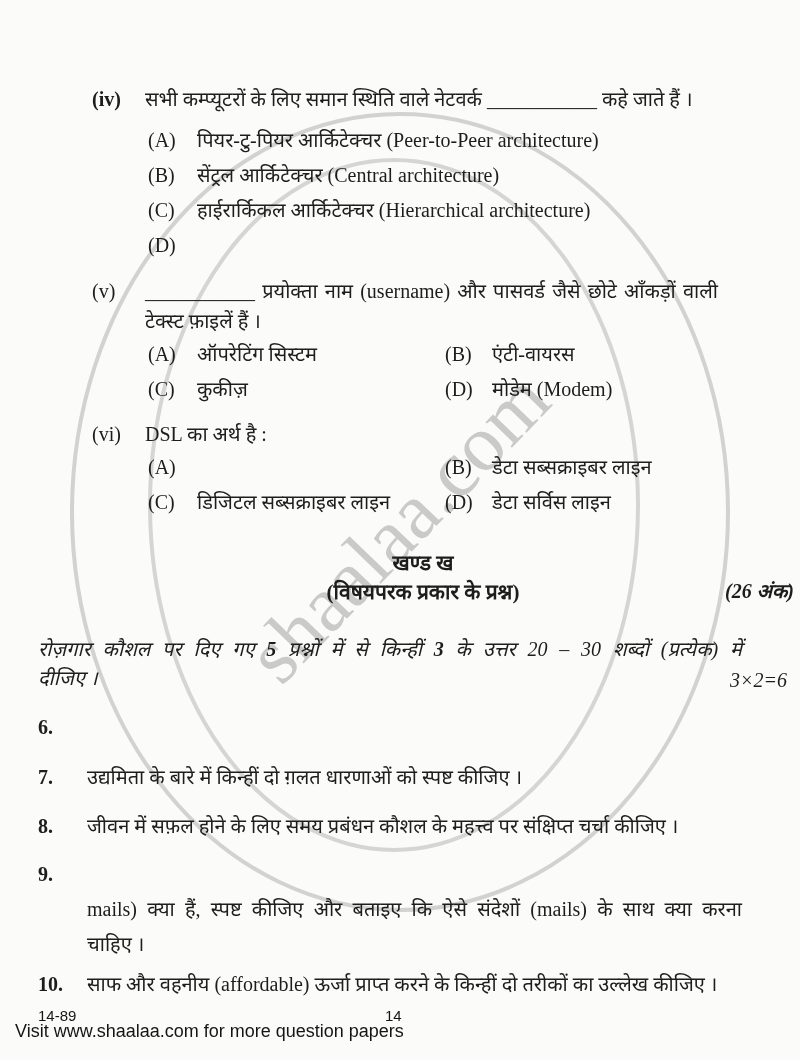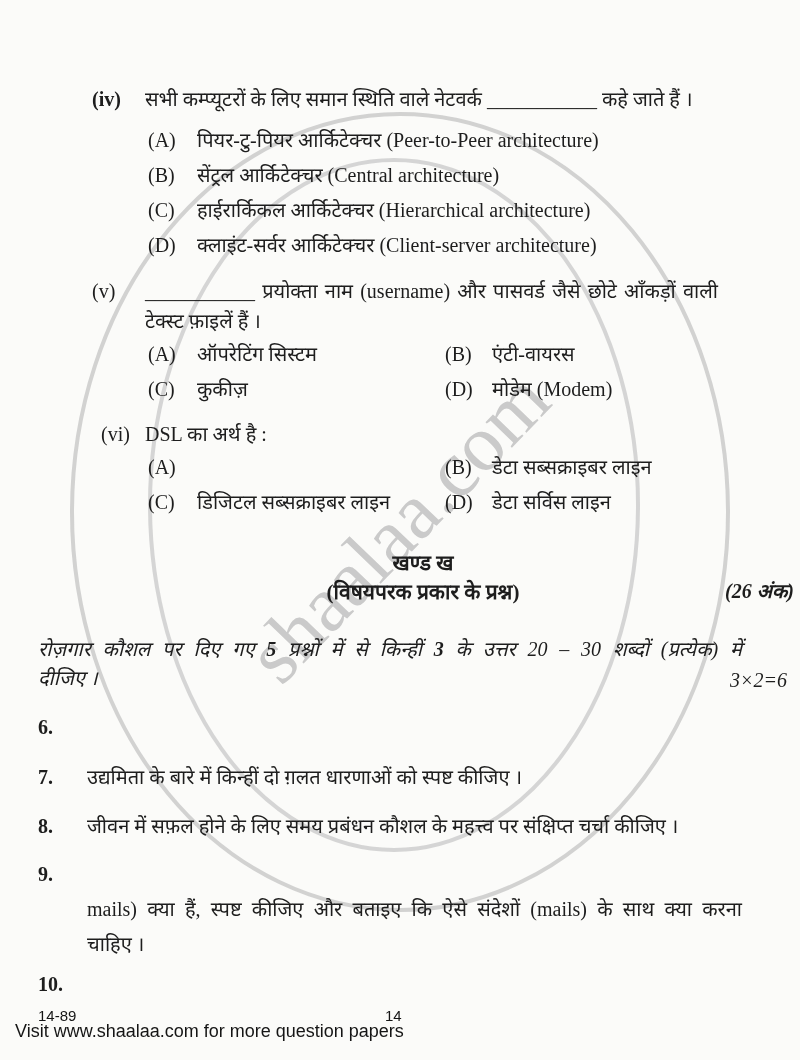--- a/index.html
+++ b/index.html
@@ -35,36 +35,35 @@
   <div class="abs line qnum" style="left:92px; top:86px;">(iv)</div>
   <div class="abs line" style="left:145px; top:86px;">सभी कम्प्यूटरों के लिए समान स्थिति वाले नेटवर्क ___________ कहे जाते हैं ।</div>
 
   <div class="abs line" style="left:148px; top:127px;">(A)</div>
   <div class="abs line" style="left:197px; top:127px;">पियर-टु-पियर आर्किटेक्चर (Peer-to-Peer architecture)</div>
   <div class="abs line" style="left:148px; top:162px;">(B)</div>
   <div class="abs line" style="left:197px; top:162px;">सेंट्रल आर्किटेक्चर (Central architecture)</div>
   <div class="abs line" style="left:148px; top:197px;">(C)</div>
   <div class="abs line" style="left:197px; top:197px;">हाईरार्किकल आर्किटेक्चर (Hierarchical architecture)</div>
   <div class="abs line" style="left:148px; top:232px;">(D)</div>
-  <div class="abs line" style="left:197px; top:232px;">क्लाइंट-सर्वर आर्किटेक्चर (Client-server architecture)</div>
 
   <div class="abs line qnum" style="left:92px; top:278px; font-weight:normal;">(v)</div>
   <div class="abs line just" style="left:145px; top:278px; width:573px;">___________ प्रयोक्ता नाम (username) और पासवर्ड जैसे छोटे आँकड़ों वाली</div>
   <div class="abs line" style="left:145px; top:308px;">टेक्स्ट फ़ाइलें हैं ।</div>
 
   <div class="abs line" style="left:148px; top:341px;">(A)</div>
   <div class="abs line" style="left:197px; top:341px;">ऑपरेटिंग सिस्टम</div>
   <div class="abs line" style="left:445px; top:341px;">(B)</div>
   <div class="abs line" style="left:492px; top:341px;">एंटी-वायरस</div>
   <div class="abs line" style="left:148px; top:376px;">(C)</div>
   <div class="abs line" style="left:197px; top:376px;">कुकीज़</div>
   <div class="abs line" style="left:445px; top:376px;">(D)</div>
   <div class="abs line" style="left:492px; top:376px;">मोडेम (Modem)</div>
 
-  <div class="abs line" style="left:101px; top:421px;">(vi)</div>
+  <div class="abs line" style="left:92px; top:421px;">(vi)</div>
   <div class="abs line" style="left:145px; top:421px;">DSL का अर्थ है :</div>
 
   <div class="abs line" style="left:148px; top:454px;">(A)</div>
   <div class="abs line" style="left:445px; top:454px;">(B)</div>
   <div class="abs line" style="left:492px; top:454px;">डेटा सब्सक्राइबर लाइन</div>
   <div class="abs line" style="left:148px; top:489px;">(C)</div>
   <div class="abs line" style="left:197px; top:489px;">डिजिटल सब्सक्राइबर लाइन</div>
   <div class="abs line" style="left:445px; top:489px;">(D)</div>
   <div class="abs line" style="left:492px; top:489px;">डेटा सर्विस लाइन</div>
 
@@ -84,18 +83,19 @@
   <div class="abs line" style="left:87px; top:764px;">उद्यमिता के बारे में किन्हीं दो ग़लत धारणाओं को स्पष्ट कीजिए ।</div>
 
   <div class="abs line qnum" style="left:38px; top:813px;">8.</div>
   <div class="abs line" style="left:87px; top:813px;">जीवन में सफ़ल होने के लिए समय प्रबंधन कौशल के महत्त्व पर संक्षिप्त चर्चा कीजिए ।</div>
 
   <div class="abs line qnum" style="left:38px; top:861px;">9.</div>
   <div class="abs line just" style="left:87px; top:896px; width:655px;">mails) क्या हैं, स्पष्ट कीजिए और बताइए कि ऐसे संदेशों (mails) के साथ क्या करना</div>
   <div class="abs line" style="left:87px; top:931px;">चाहिए ।</div>
 
   <div class="abs line qnum" style="left:38px; top:971px;">10.</div>
+  <div class="abs line" style="left:87px; top:971px;">साफ और वहनीय (affordable) ऊर्जा प्राप्त करने के किन्हीं दो तरीकों का उल्लेख कीजिए ।</div>
 
   <div class="abs foot" style="left:38px; top:1007px; font-size:15px;">14-89</div>
   <div class="abs foot" style="left:385px; top:1007px; font-size:15px;">14</div>
   <div class="abs foot" style="left:15px; top:1021px; font-size:18px;">Visit www.shaalaa.com for more question papers</div>
 
 </div>
 
 </body></html>

